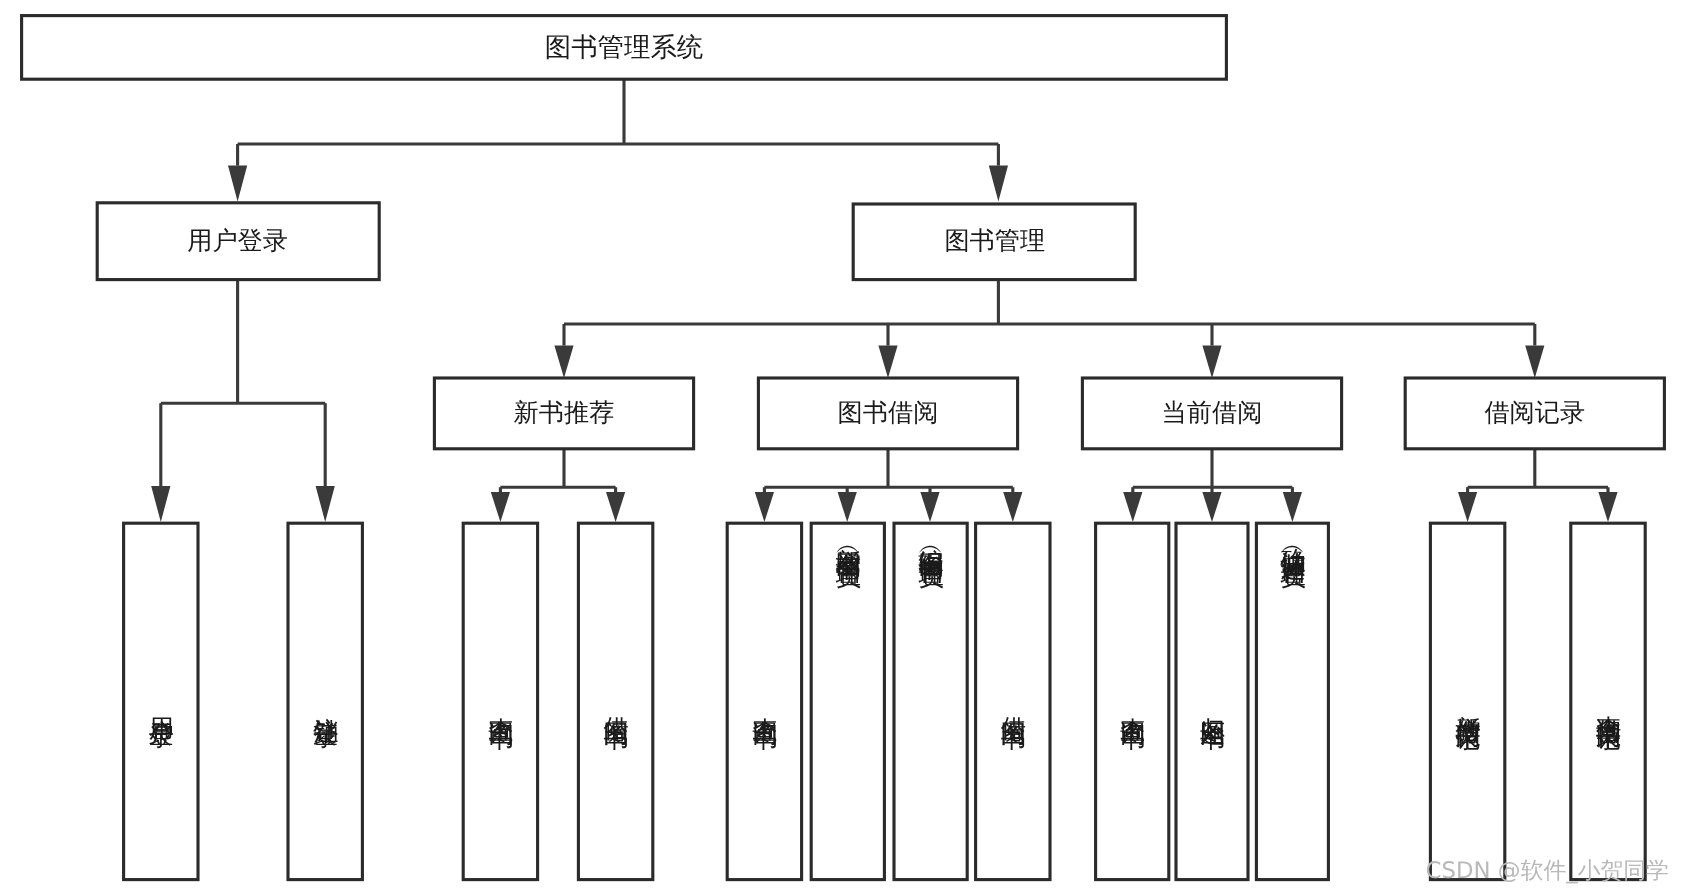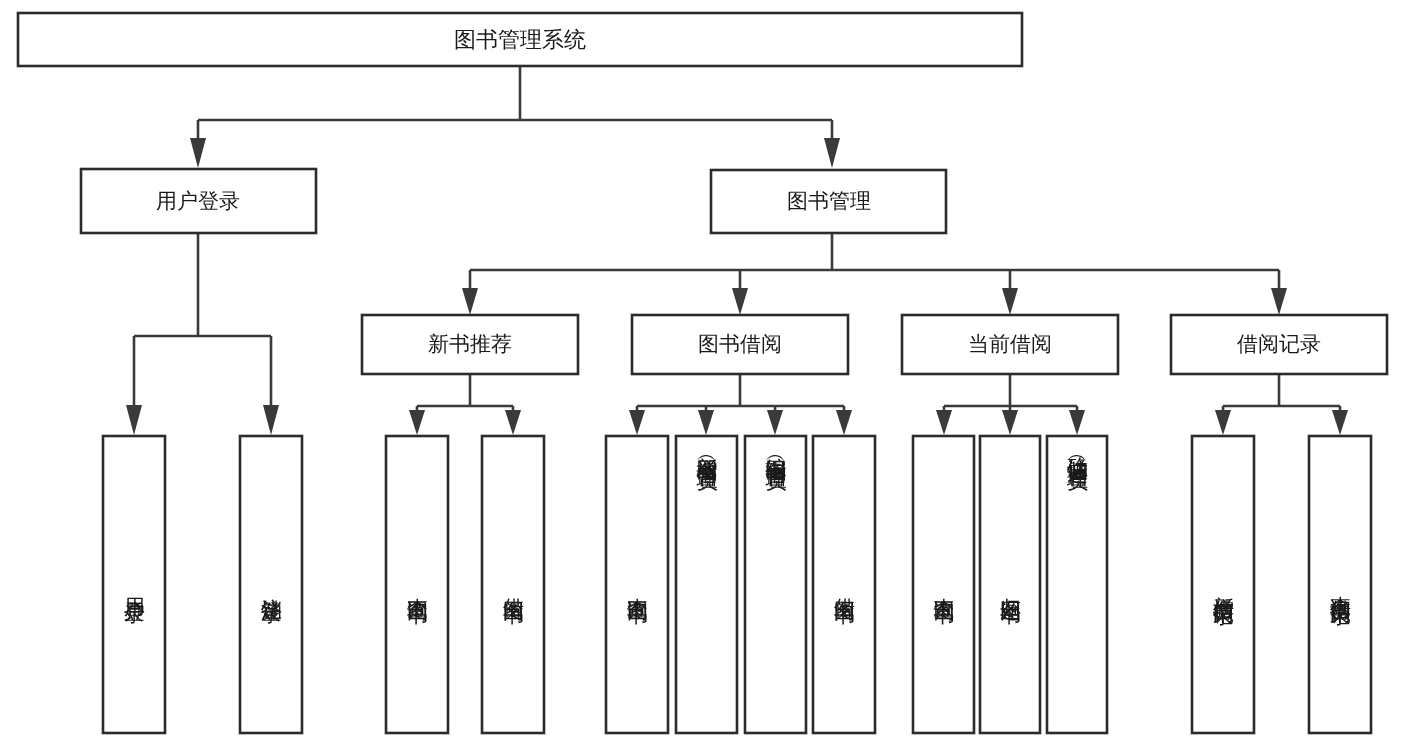--- a/index.html
+++ b/index.html
@@ -211,14 +211,15 @@
   <div class="leaf-label" style="left:745px; top:440px; width:61px; height:290px; justify-content:flex-start;">编辑图书（管理员）</div>
   <div class="leaf-label" style="left:813px; top:436px; width:62px; height:297px;">借阅图书</div>
 
   <div class="leaf-label" style="left:913px; top:436px; width:61px; height:297px;">查询图书</div>
   <div class="leaf-label" style="left:980px; top:436px; width:60px; height:297px;">归还图书</div>
   <div class="leaf-label" style="left:1047px; top:440px; width:60px; height:290px; justify-content:flex-start;">确认归还（管理员）</div>
 
   <div class="leaf-label" style="left:1192px; top:436px; width:62px; height:297px;">新增借阅记录</div>
   <div class="leaf-label" style="left:1309px; top:436px; width:62px; height:297px;">查询借阅记录</div>
 
+  <div class="watermark">CSDN @软件_小贺同学</div>
 
 </div>
 
 </body></html>

